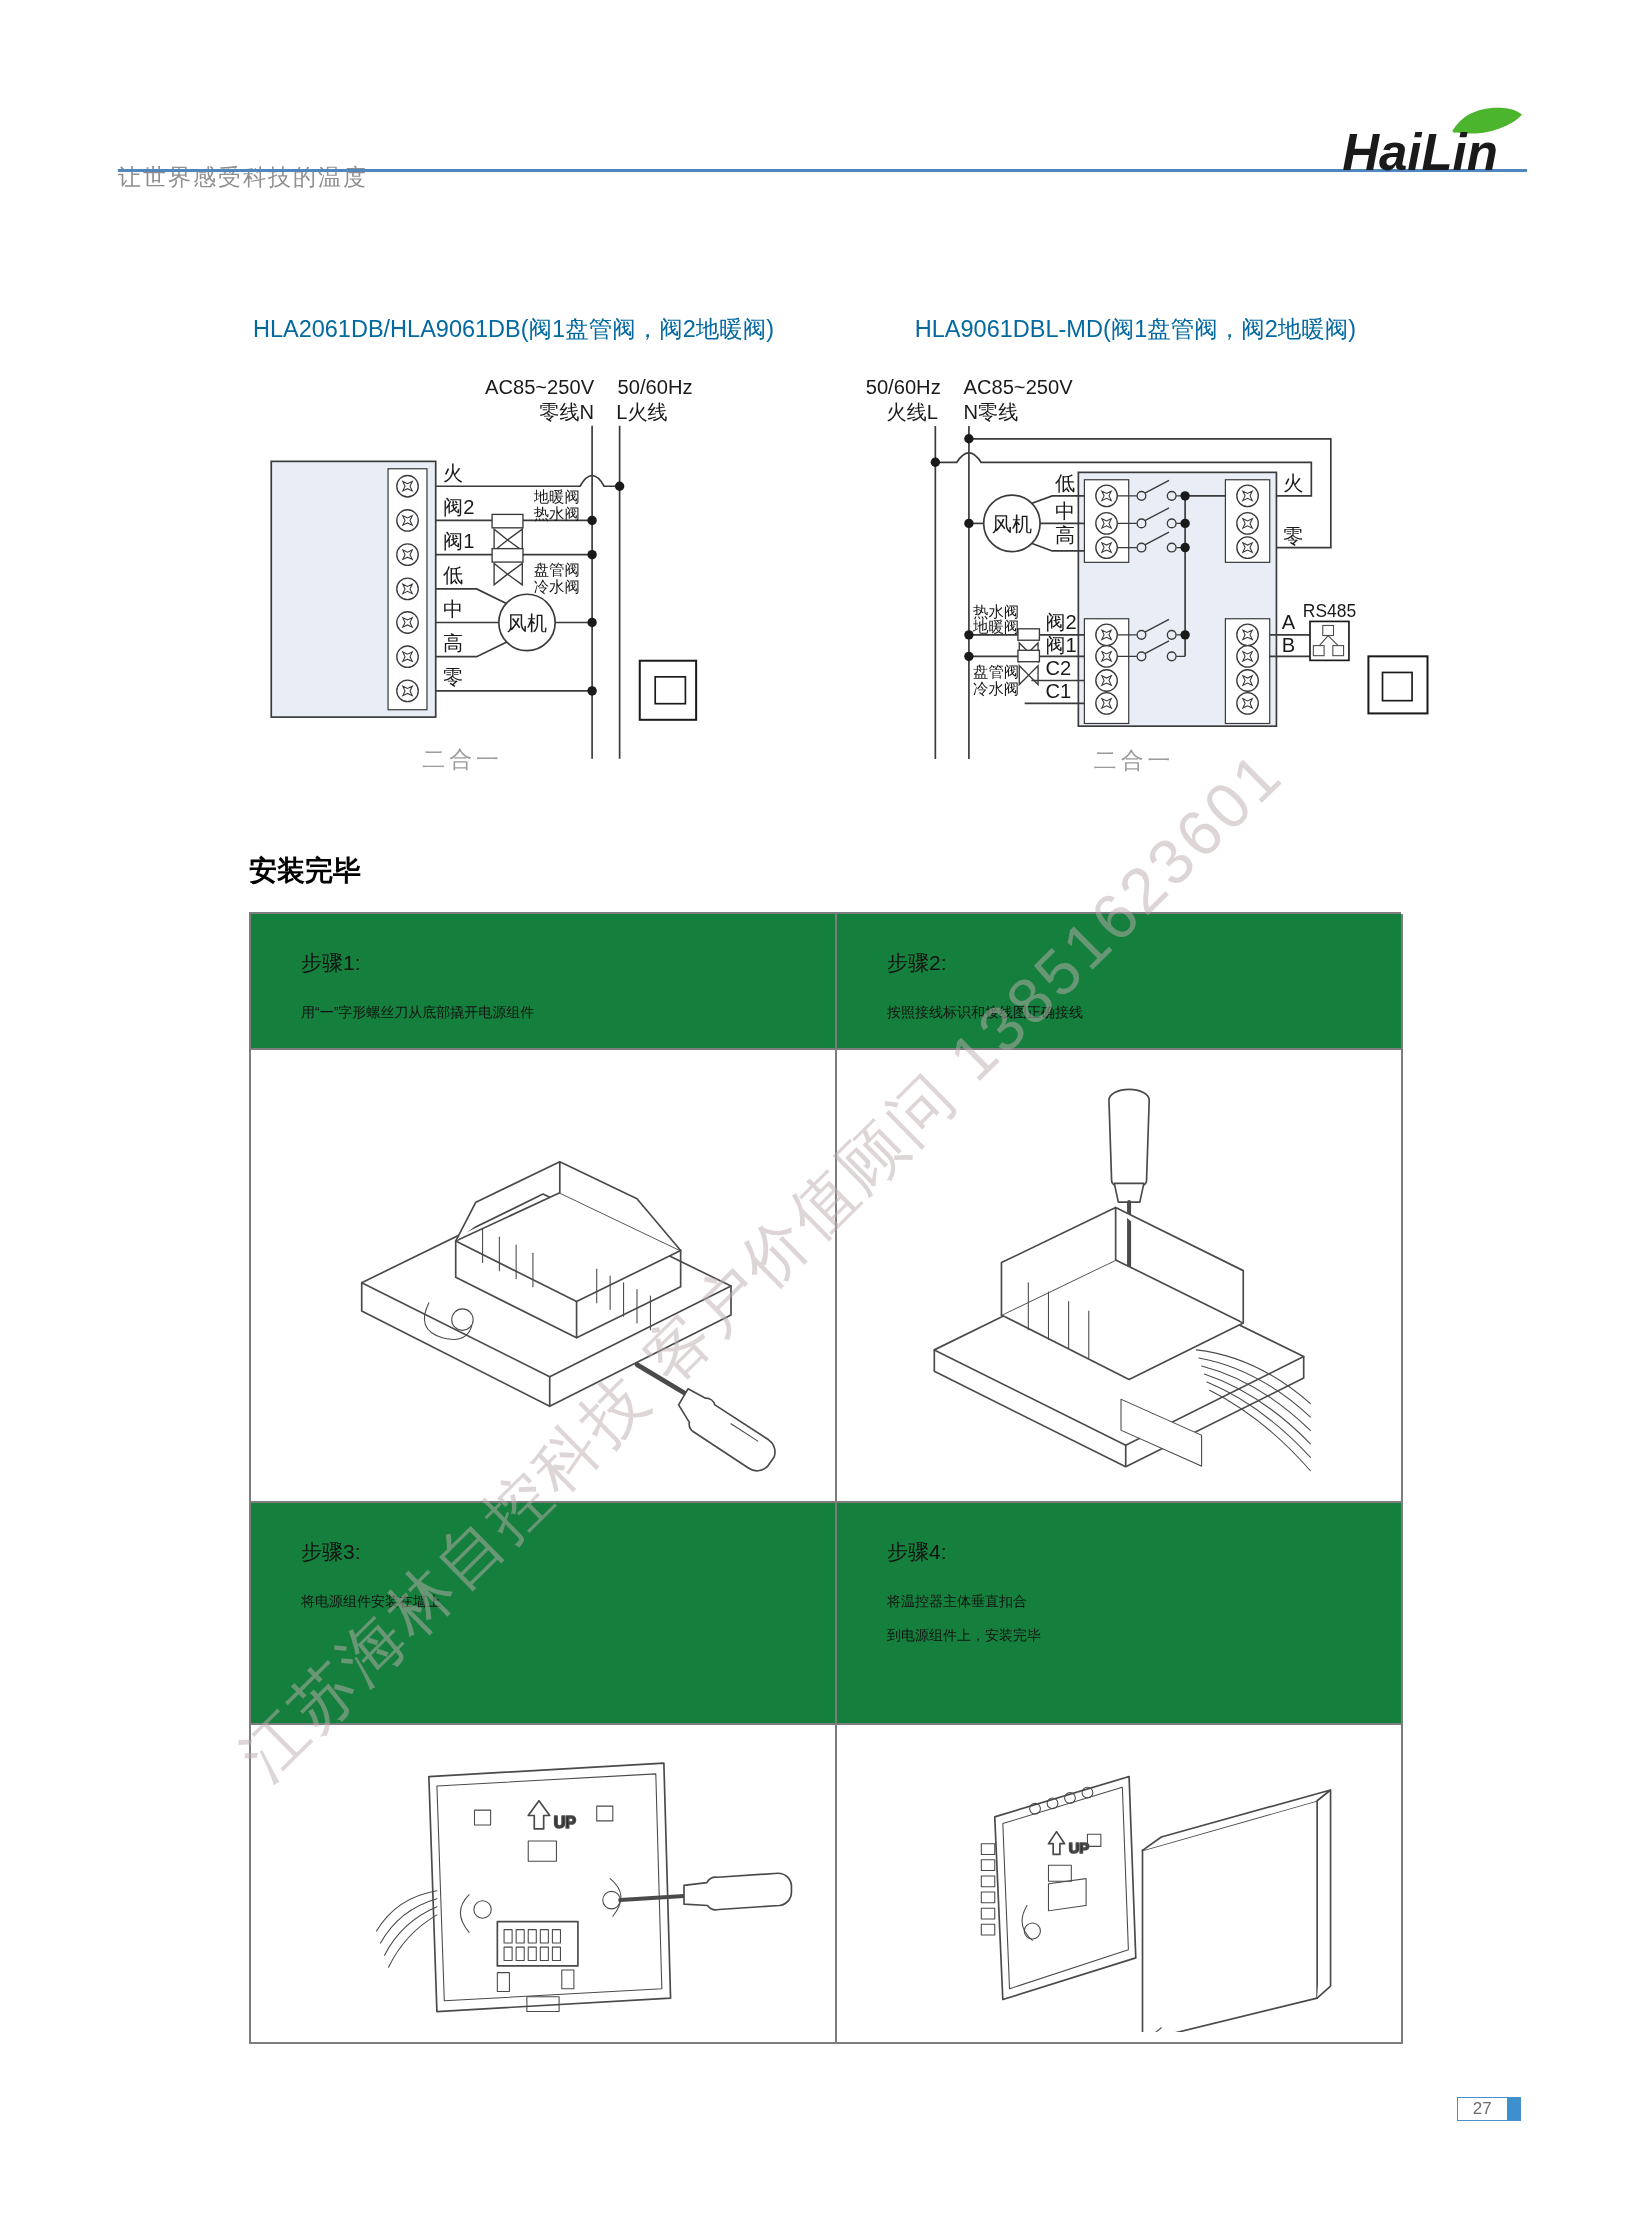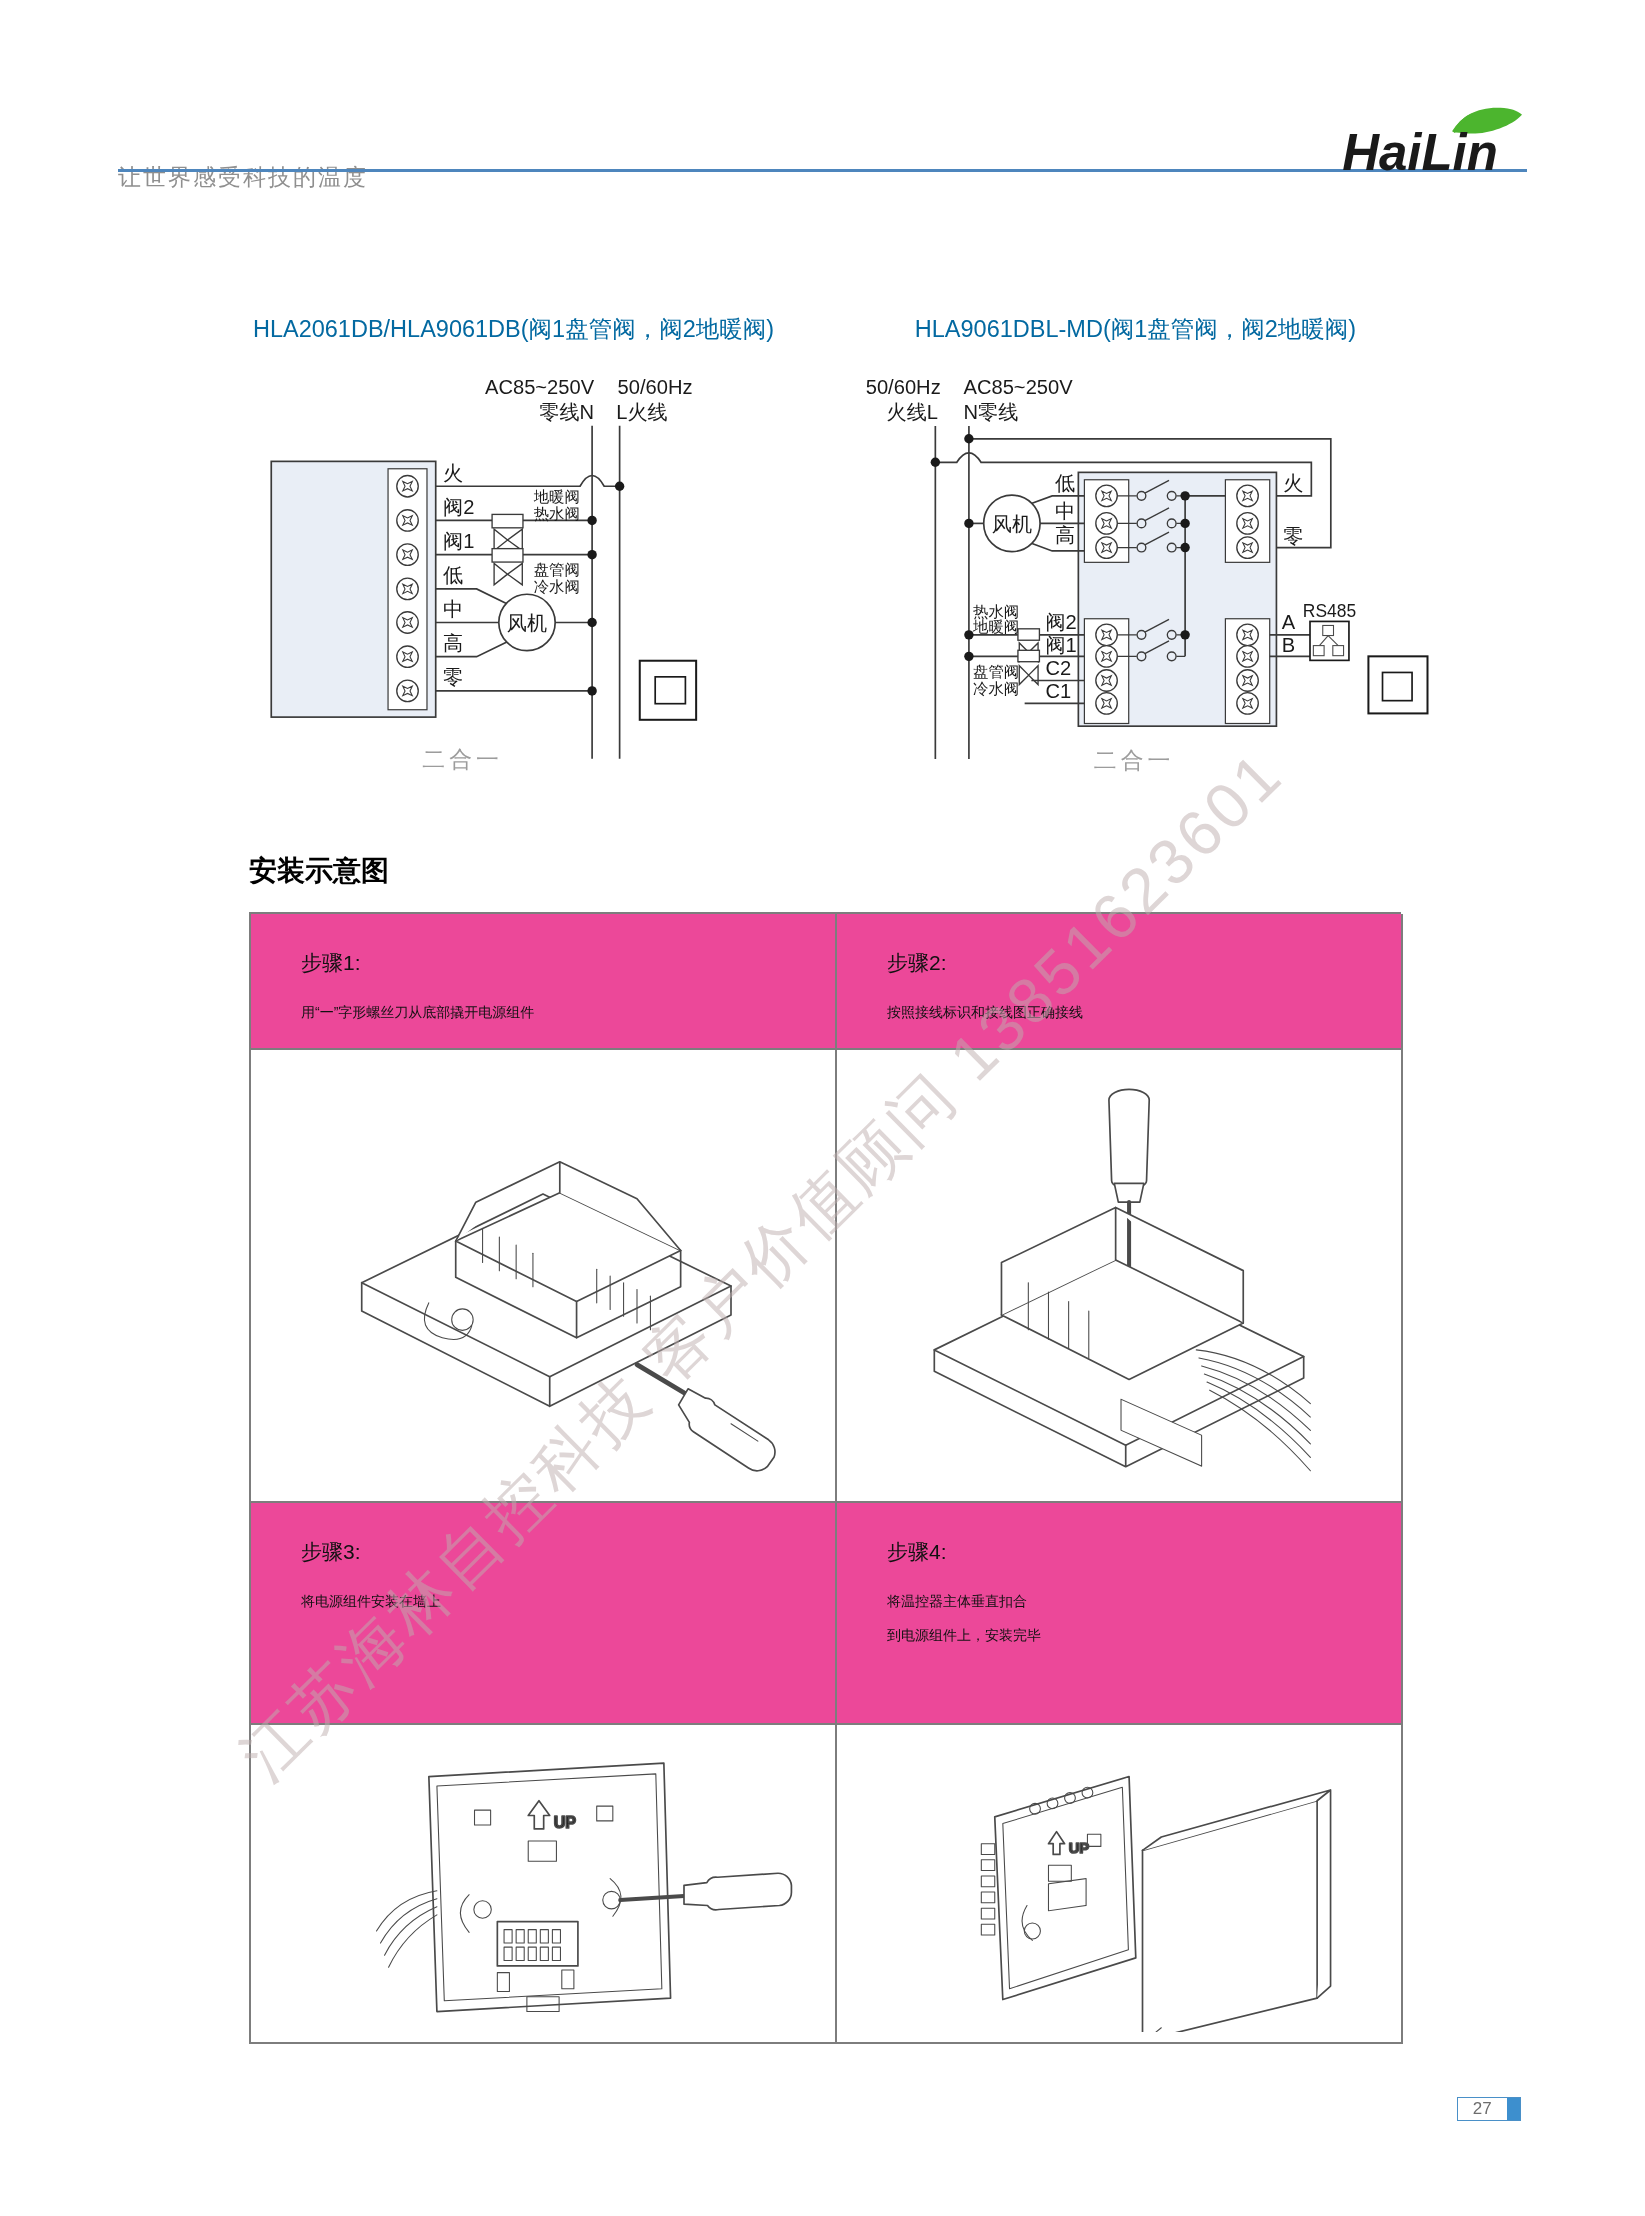--- a/index.html
+++ b/index.html
@@ -20,21 +20,21 @@
   .lbl{font-size:30px;}
   .lbl-s{font-size:23px;}
   .cap{font-size:34px;fill:#9c9c9c;letter-spacing:6px;}
   
   #install-title{left:249px;top:852px;font-size:28px;font-weight:bold;color:#000;}
   
   #steps-table{left:249px;top:912px;width:1152px;display:grid;
     grid-template-columns:586px 566px;grid-template-rows:136px 453px 222px 319px;
     border-top:2px solid #7d7d7d;border-left:2px solid #7d7d7d;box-sizing:border-box;}
   .cell{border-right:2px solid #7d7d7d;border-bottom:2px solid #7d7d7d;box-sizing:border-box;overflow:hidden;position:relative;}
-  .cell.gray{background:#ec4899;padding:35px 20px 0 50px;}
+  .cell.gray{background:#15803d;padding:35px 20px 0 50px;}
   .cell.white{background:#ffffff;display:flex;align-items:center;justify-content:center;}
   .step-label{font-size:21px;color:#111;margin-bottom:17.5px;}
   .step-line{font-size:14px;color:#111;line-height:34px;}
   .draw{stroke:#4a4a4a;stroke-width:2.5;fill:none;stroke-linejoin:round;stroke-linecap:round;}
   .draw-thin{stroke:#4a4a4a;stroke-width:1.6;fill:none;}
   
   #watermark{left:222px;top:1737px;transform-origin:0 0;transform:rotate(-44.6deg);
     font-size:64px;letter-spacing:4px;white-space:nowrap;color:rgba(189,174,174,0.50);
     z-index:9;pointer-events:none;}
   
@@ -235,21 +235,21 @@
     <rect x="705" y="431" width="16" height="15" fill="#ffffff"></rect>
     <rect x="734" y="431" width="16" height="15" fill="#ffffff"></rect>
   </g>
 
   <rect x="787" y="447" width="88" height="85" fill="#ffffff" stroke="#1a1a1a" stroke-width="3"></rect>
   <rect x="808" y="471" width="44" height="42" fill="#ffffff" stroke="#1a1a1a" stroke-width="2.5"></rect>
 
   <text x="438" y="614" class="cap" text-anchor="middle">二合一</text>
 </svg>
 
-<div class="abs" id="install-title">安装示意图</div>
+<div class="abs" id="install-title">安装完毕</div>
 
 <div class="abs" id="steps-table">
 
   <div class="cell gray">
     <div class="step-label">步骤1:</div>
     <div class="step-line">用“一”字形螺丝刀从底部撬开电源组件</div>
   </div>
   <div class="cell gray">
     <div class="step-label">步骤2:</div>
     <div class="step-line">按照接线标识和接线图正确接线</div>

